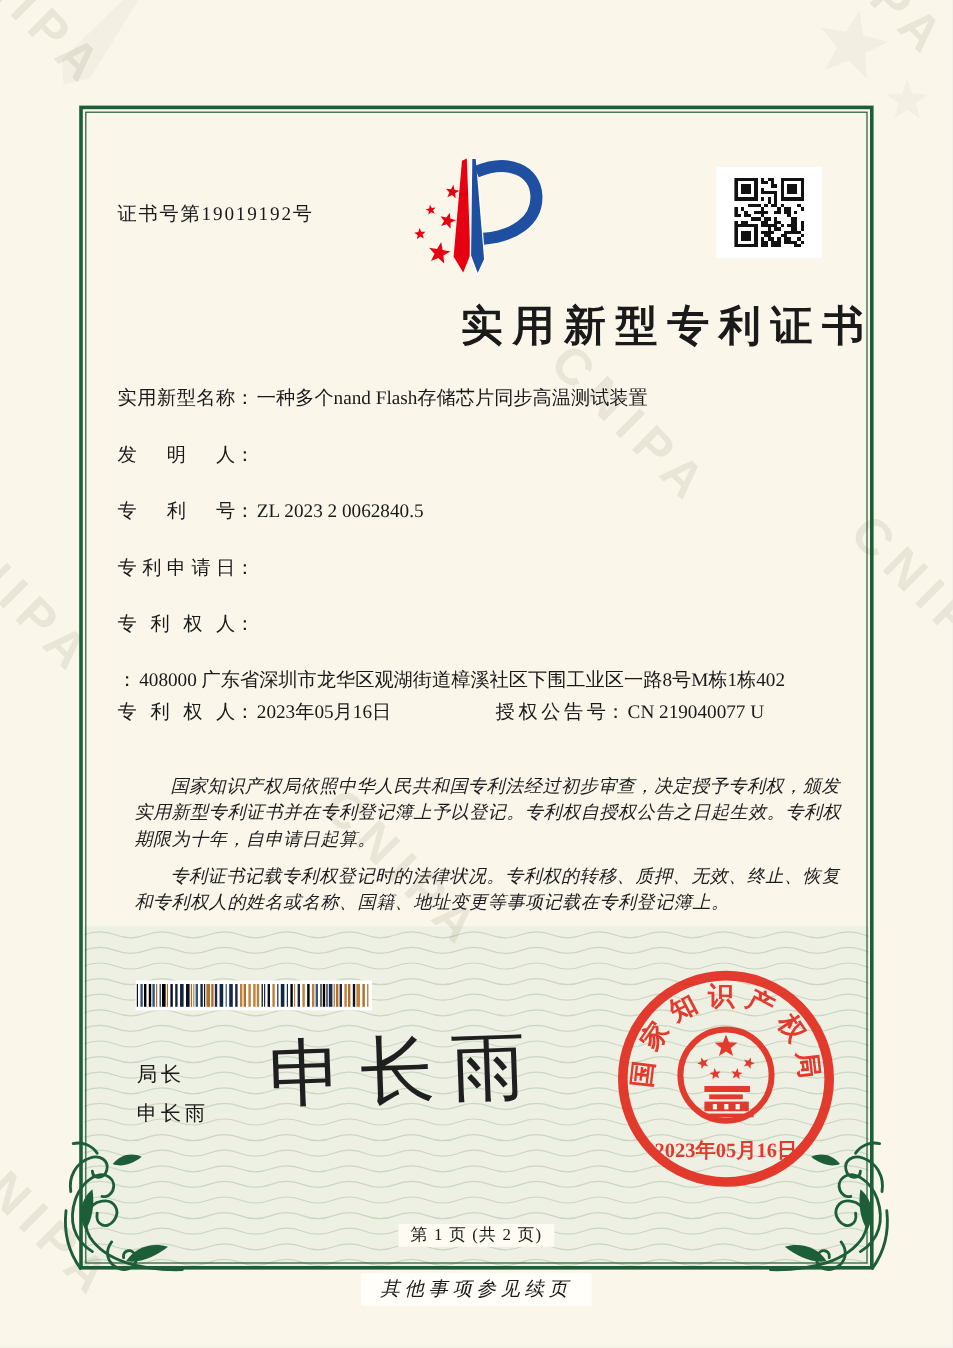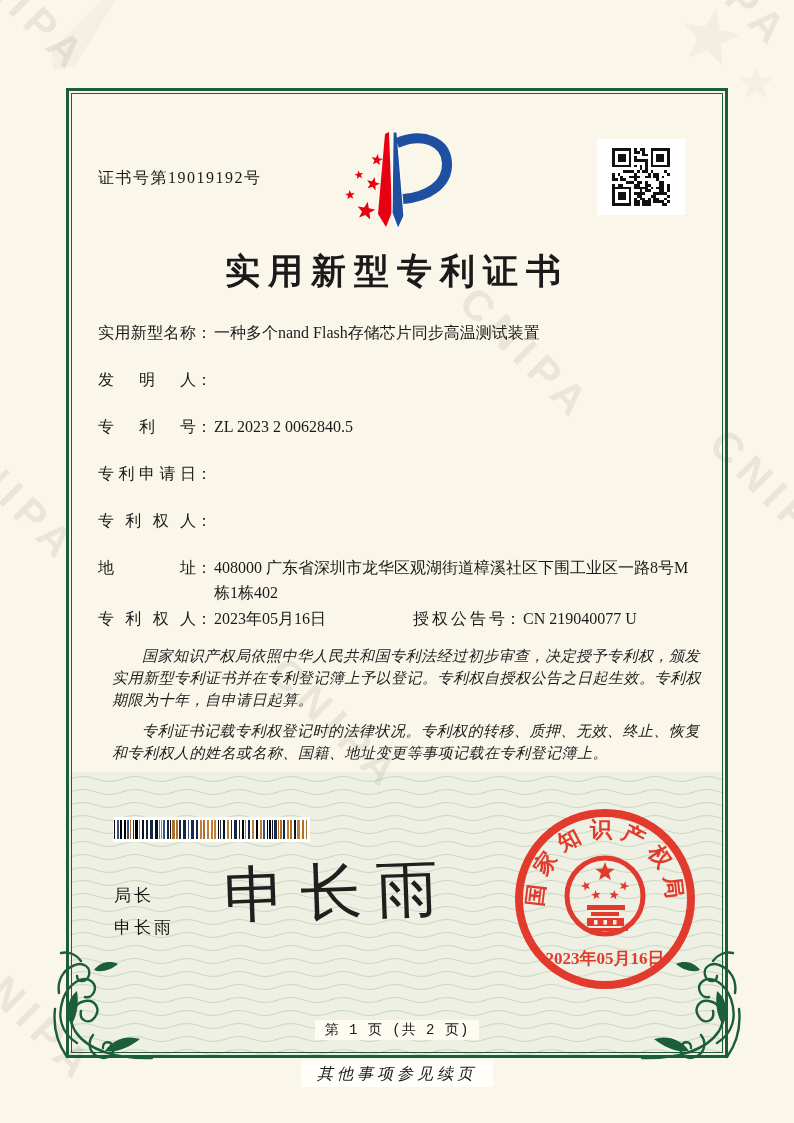--- a/index.html
+++ b/index.html
@@ -38,21 +38,21 @@
     position:absolute; z-index:4; left:98px; top:136px;
     font-size:16px; letter-spacing:1.5px;margin-top:32px;
   }
   .logo { position:absolute; z-index:4; left:330px; top:128px; width:132px; height:112px; }
   .qr-box {
     position:absolute; z-index:4; left:597px; top:139px; width:88px; height:76px;
     background:#ffffff; display:flex; align-items:center; justify-content:center;
   }
   .title {
     position:absolute; z-index:4; left:66px; top:248px; width:662px;
-    text-align:center; font-size:35px; font-weight:bold; letter-spacing:8px;
+    text-align:right; font-size:35px; font-weight:bold; letter-spacing:8px;
   }
   
   .fields { position:absolute; z-index:4; left:98px; top:320px; width:604px; font-size:16px; }
   .field-row { display:flex; line-height:25px; margin-bottom:22px; position:relative; }
   .field-row.tight { margin-bottom:1px; }
   .f-label { width:98px; flex:none; text-align:justify; text-align-last:justify; }
   .f-colon { flex:none; width:18px; }
   .f-value { flex:1; }
   .grant-group2 { position:absolute; left:315px; top:0; display:flex; }
   .grant-group2 .f-label { width:92px; }
@@ -69,21 +69,21 @@
     font-family:Liberation Mono, monospace;
   }
   .sig-title { top:884px; }
   .sig-name  { top:916px; }
   .sig-script {
     position:absolute; z-index:4; left:224px; top:850px; font-size:62px;
     letter-spacing:14px; transform:rotate(-2deg); color:#1f1f1f; white-space:nowrap;
   }
   .seal { position:absolute; z-index:5; left:512px; top:806px; width:186px; height:186px; }
   .page-num { position:absolute; z-index:4; left:66px; top:1020px; width:662px; text-align:center; }
-  .page-num span { background:#fdfbf2; padding:2px 10px; font-size:14px; letter-spacing:1px;font-family:Liberation Mono, monospace; }
+  .page-num span { background:#fdfbf2; padding:2px 10px; font-size:14px; letter-spacing:1px; }
   .cont-note { position:absolute; z-index:4; left:0; top:1064px; width:794px; text-align:center; }
   .cont-note span {
     background:#fffef8; padding:5px 16px; font-size:16px; font-style:italic; letter-spacing:4px;
   }
 </style>
 </head>
 <body>
 
 <div id="page">
 
@@ -421,21 +421,20 @@
     </div>
     <div class="field-row">
       <span class="f-label">专利申请日</span>
       <span class="f-colon">：</span>
     </div>
     <div class="field-row">
       <span class="f-label">专利权人</span>
       <span class="f-colon">：</span>
     </div>
     <div class="field-row tight">
-      <span class="f-label">地址</span>
       <span class="f-colon">：</span>
       <span class="f-value">408000 广东省深圳市龙华区观湖街道樟溪社区下围工业区一路8号M栋1栋402</span>
     </div>
     <div class="field-row">
       <span class="f-label">专利权人</span>
       <span class="f-colon">：</span>
       <span>2023年05月16日</span>
       <span class="grant-group2">
         <span class="f-label">授权公告号</span>
         <span class="f-colon">：</span>

